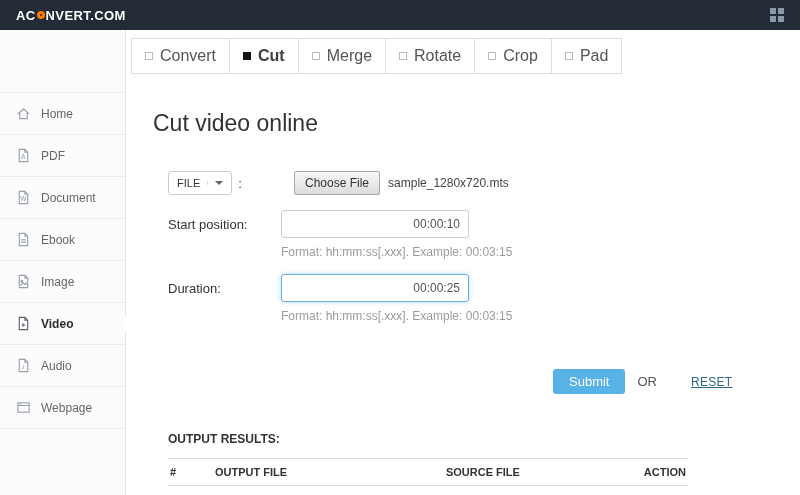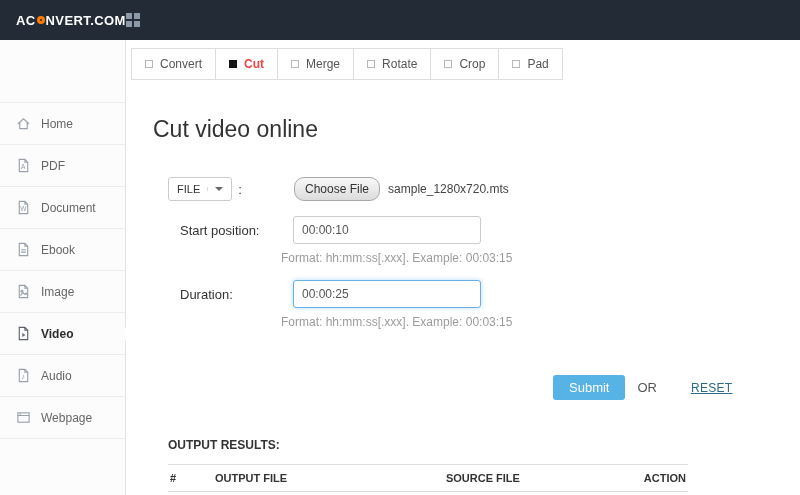--- a/index.html
+++ b/index.html
@@ -1,21 +1,21 @@
 <!DOCTYPE html>
 <html><head>
 <meta charset="utf-8">
 <style>
   * { box-sizing: border-box; margin: 0; padding: 0; }
   html,body { width:800px; height:495px; overflow:hidden; background:#fff;
     font-family:"Liberation Sans", sans-serif; }
 
   
-  .topbar { height:40px; background:#222b36; display:flex; align-items:center;
-    padding:0 16px; }
+  .topbar { height:30px; background:#222b36; display:flex; align-items:center;
+    justify-content:space-between; padding:0 16px; }
   .logo { color:#fff; font-size:13px; font-weight:bold; letter-spacing:.4px;
     display:flex; align-items:center; cursor:pointer; }
   .logo .o-ring { width:8px; height:8px; border:3px solid #ff7a00;
     border-radius:50%; display:inline-block; margin:0 1px; }
   .apps-grid { display:grid; grid-template-columns:6px 6px; grid-gap:2px; cursor:pointer; }
   .apps-grid span { width:6px; height:6px; background:#8d99a8; display:block; }
 
   
   .layout { display:flex; height:465px; }
   .sidebar { width:126px; background:#fcfcfc; border-right:1px solid #e3e3e3; }
@@ -33,52 +33,52 @@
     border-left:8px solid #d9d9d9; }
   .side-item.active::after { content:""; position:absolute; right:-7px; top:50%;
     margin-top:-7px; border:7px solid transparent; border-right:none;
     border-left:7px solid #fff; }
 
   .main { flex:1; position:relative; background:#fff; }
 
   
   .tabs { display:flex; margin:8px 0 0 6px; }
   .tab { display:flex; align-items:center; padding:8px 13px;
-    border:1px solid #ddd; margin-left:-1px; font-size:12px; color:#555;
+    border:1px solid #ddd; margin-left:-1px; font-size:16px; color:#555;
     background:#fff; cursor:pointer; }
   .tab .sq { width:8px; height:8px; border:1px solid #b9b9b9;
     display:inline-block; margin-right:7px; }
-  .tab.active { font-weight:bold; color:#ef4444; }
+  .tab.active { font-weight:bold; color:#404040; }
   .tab.active .sq { background:#141414; border-color:#141414; }
 
   
   .page-title { font-size:23px; font-weight:400; color:#333;
     margin:36px 0 4px 27px; }
 
   
   .form { margin:34px 0 0 42px; }
   .row { display:flex; align-items:center; }
   .label-col { width:126px; display:flex; align-items:center; flex:none; }
   .file-btn { display:inline-flex; align-items:center; border:1px solid #ccc;
     border-radius:3px; padding:5px 8px; font-size:11px; color:#333;
     background:#fff; cursor:pointer; }
   .file-btn .caret { margin-left:7px; padding-left:7px; border-left:1px solid #ddd;
     display:flex; align-items:center; }
   .file-btn .caret::after { content:""; border-left:4px solid transparent;
     border-right:4px solid transparent; border-top:4px solid #666; }
   .colon { font-size:13px; color:#333; margin-left:6px; }
-  .choose-btn { border:1px solid #a9a9a9; border-radius:10px;
+  .choose-btn { border:1px solid #a9a9a9; border-radius:2px;
     background:linear-gradient(#f8f8f8,#dcdcdc); padding:4px 10px;
     font-size:12px; color:#333; cursor:pointer; font-family:inherit; }
   .filename { font-size:12px; color:#444; margin-left:8px; }
   .hint { margin-left:113px; font-size:12px; color:#9b9b9b; margin-top:7px; }
   .field-row { margin-top:15px; }
-  .field-row label { width:113px; font-size:13px; color:#333; flex:none;margin-left:12px; }
+  .field-row label { width:113px; font-size:13px; color:#333; flex:none; }
   .text-input { width:188px; padding:6px 8px; font-size:12px; color:#555;
-    border:1px solid #ccc; border-radius:3px; outline:none; font-family:inherit; }
+    border:1px solid #ccc; border-radius:3px; outline:none; font-family:inherit;text-align:right; }
   .text-input.focused { border-color:#66afe9;
     box-shadow:0 0 5px rgba(102,175,233,.45); }
 
   .submit-row { display:flex; align-items:center; margin:46px 0 0 385px; }
   .submit-btn { background:#57b2e6; color:#fff; border:none; border-radius:3px;
     padding:5px 16px; font-size:13px; cursor:pointer; font-family:inherit; }
   .or { font-size:13px; color:#555; margin-left:12px; }
   .reset { font-size:12px; color:#2d6a87; text-decoration:underline;
     cursor:pointer; margin-left:8px; letter-spacing:.3px;padding-left:26px; }
 

